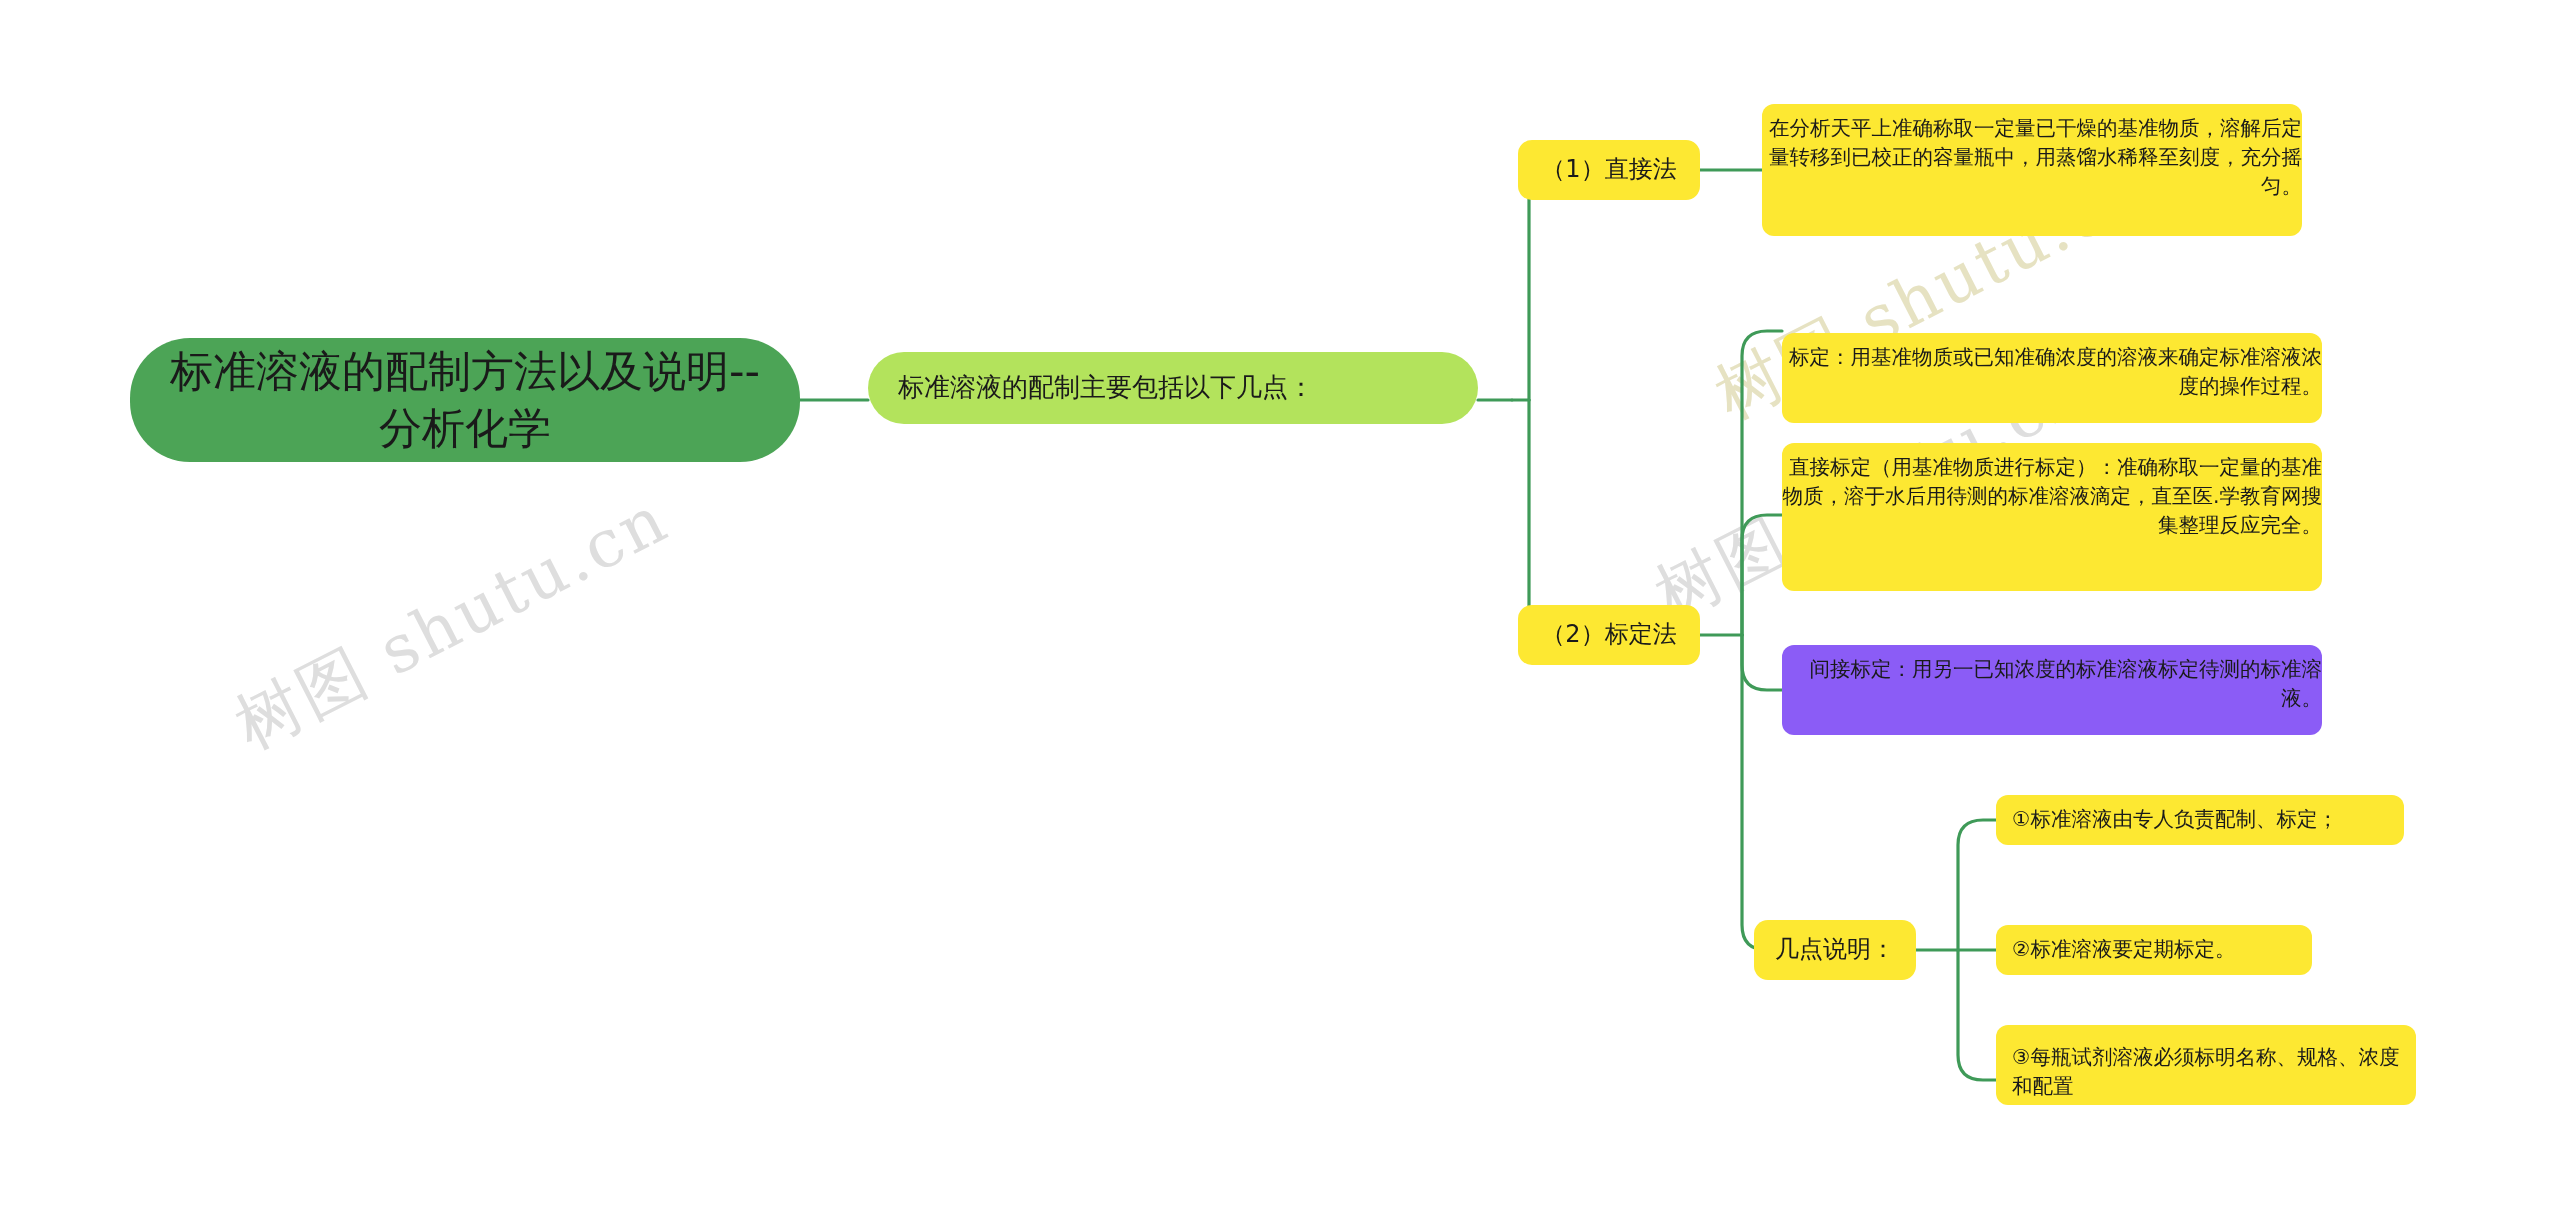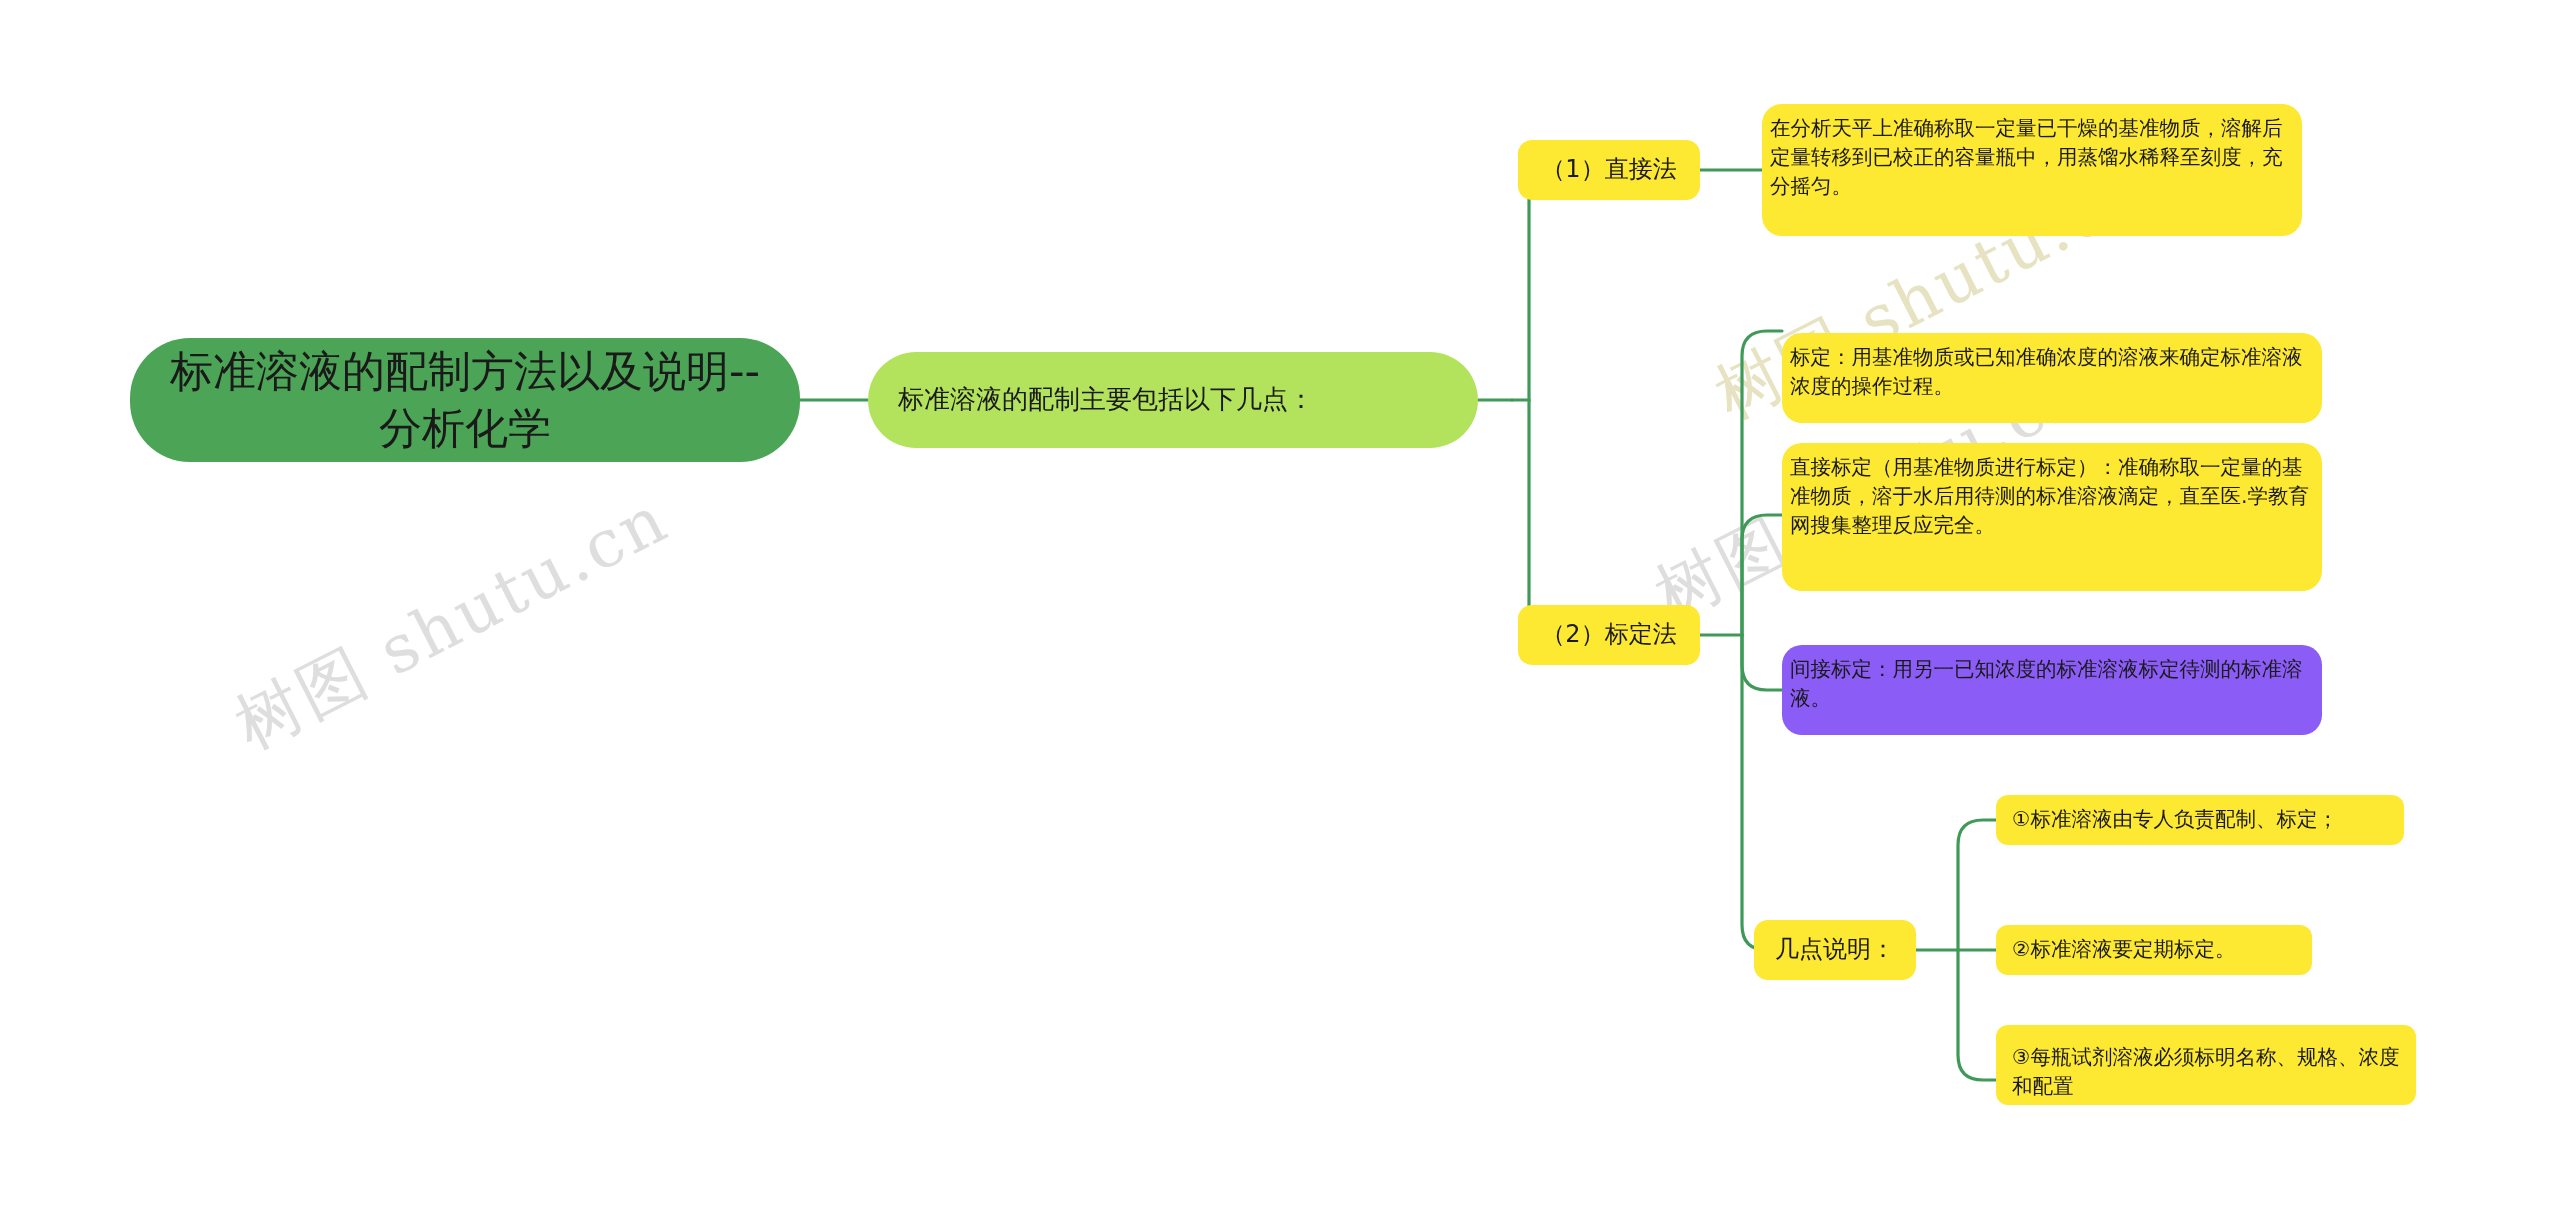--- a/index.html
+++ b/index.html
@@ -82,24 +82,25 @@
   }
   .node-l3 {
     background: #fde832;
     border-radius: 14px;
     padding: 9px 20px;
     font-size: 24px;
     line-height: 1.3;
   }
   .node-leaf {
     background: #fde832;
-    border-radius: 20px;
-    padding: 10px 8px;
+    border-radius: 12px;
+    padding: 10px 0;
     font-size: 20.5px;
     line-height: 1.42;
+    text-align: right;
   }
   .node-note {
     background: #fde832;
     border-radius: 12px;
     padding: 4px 16px;
     font-size: 20.5px;
     line-height: 1.42;
   }
 </style>
 </head>
@@ -133,21 +134,21 @@
     <path d="M 1916 950 L 1958 950" style="stroke: rgb(63, 154, 88);"></path>
     <path d="M 1958 950 L 1958 845 Q 1958 820 1983 820 L 1996 820" style="stroke: rgb(63, 154, 88);"></path>
     <path d="M 1958 950 L 1996 950" style="stroke: rgb(63, 154, 88);"></path>
     <path d="M 1958 950 L 1958 1055 Q 1958 1080 1983 1080 L 1996 1080" style="stroke: rgb(63, 154, 88);"></path>
   </svg>
 
   <div class="node node-root" style="left: 130px; top: 338px; width: 670px; height: 124px; background: rgb(76, 164, 86);">
     <span class="txt">标准溶液的配制方法以及说明--分析化学</span>
   </div>
 
-  <div class="node node-l2" style="left: 868px; top: 352px; width: 610px; height: 96px; background: rgb(179, 227, 92);">
+  <div class="node node-l2" style="left: 868px; top: 352px; width: 610px; height: 72px; background: rgb(179, 227, 92);">
     <span class="txt">标准溶液的配制主要包括以下几点：</span>
   </div>
 
   <div class="node node-l3" style="left: 1518px; top: 140px; width: 182px; height: 60px; justify-content: center; text-align: center; background: rgb(253, 232, 50);">
     <span class="txt">（1）直接法</span>
   </div>
 
   <div class="node node-leaf" style="left: 1762px; top: 104px; width: 540px; height: 132px; align-items: flex-start; background: rgb(253, 232, 50);">
     <span class="txt">在分析天平上准确称取一定量已干燥的基准物质，溶解后定量转移到已校正的容量瓶中，用蒸馏水稀释至刻度，充分摇匀。</span>
   </div>

